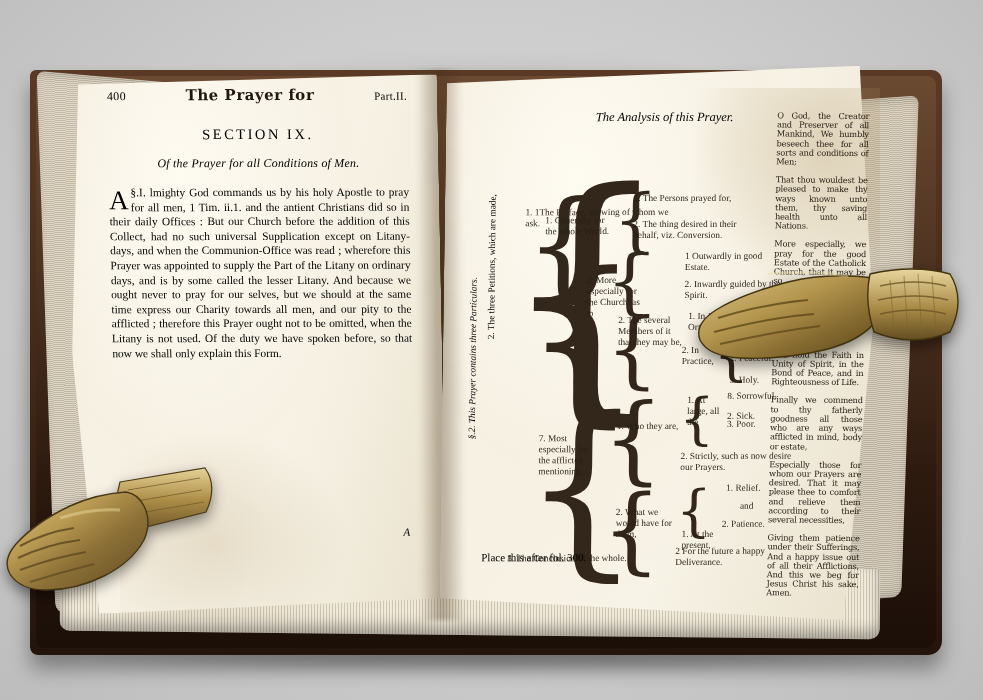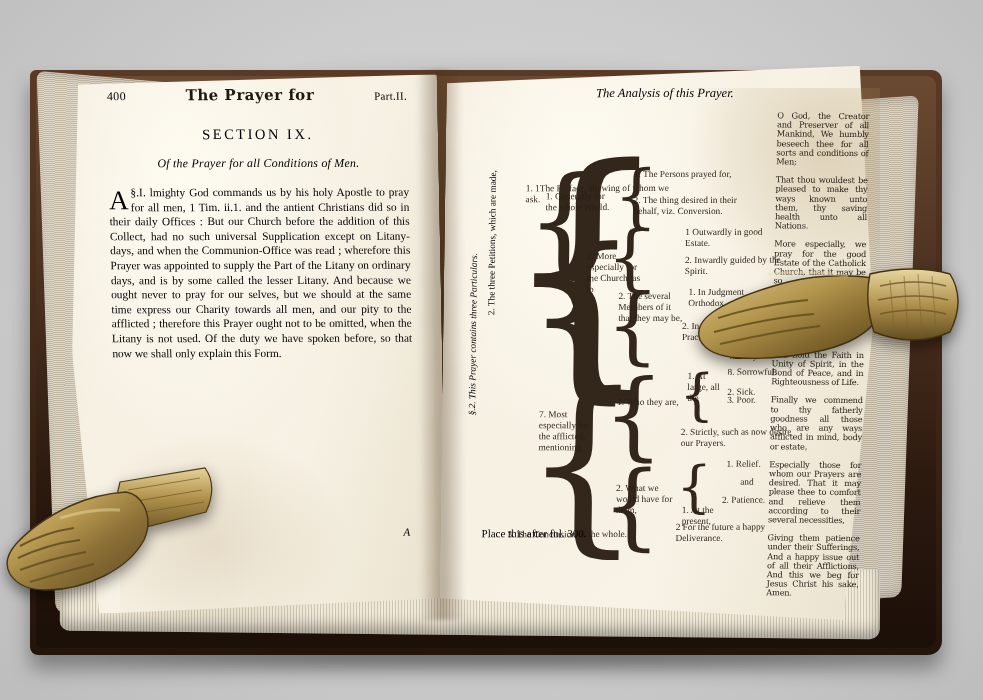--- a/index.html
+++ b/index.html
@@ -176,20 +176,21 @@
     right: 6px; bottom: 48px;
     font-style: italic;
     font-size: 11px;
   }
 
   
   .analysis-title {
     text-align: center;
     font-style: italic;
     font-size: 12.5px;
+    margin-top: 24px;
   }
   .diagram {
     position: relative;
     margin-top: 14px;
     height: 420px;
     font-size: 9.3px;
     line-height: 11px;
   }
   .diagram .node {
     position: absolute;

